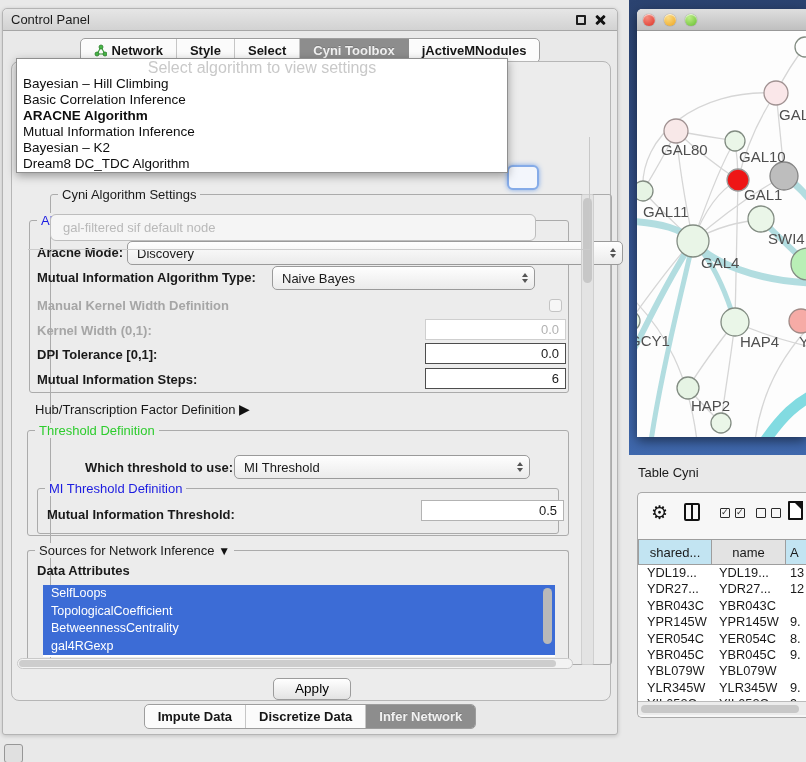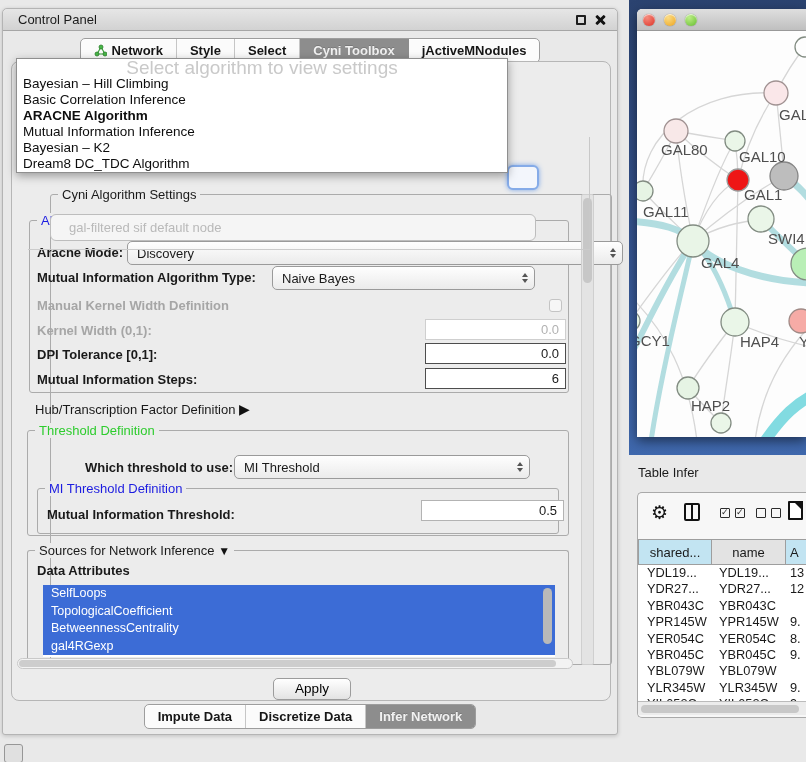--- a/index.html
+++ b/index.html
@@ -4,21 +4,21 @@
 <style>
   * { margin:0; padding:0; box-sizing:border-box; }
   body { font-family:"Liberation Sans","DejaVu Sans",sans-serif; background:#e9e9e9; }
   #screen { position:relative; width:806px; height:762px; background:#e9e9e9; overflow:hidden; font-size:13px; color:#1a1a1a; }
 
   
   .cp { position:absolute; left:2px; top:8px; width:616px; height:727px; background:#e9e9e9;
         border:1px solid #b4b4b4; border-radius:5px 5px 3px 3px; box-shadow:0 1px 4px rgba(0,0,0,.18); }
   .cp-titlebar { position:absolute; left:0; top:0; right:0; height:22px;
         background:linear-gradient(#e6e6e6,#d2d2d2); border-bottom:1px solid #a6a6a6; border-radius:5px 5px 0 0; }
-  .cp-title { position:absolute; left:8px; top:3px; font-size:13px; color:#1b1b1b;margin-left:7px; }
+  .cp-title { position:absolute; left:8px; top:3px; font-size:13px; color:#1b1b1b; }
   .float-ic { position:absolute; right:31px; top:6px; width:10px; height:10px; border:2px solid #1d1d1d; border-radius:1px; }
   .close-ic { position:absolute; right:11px; top:5px; width:12px; height:12px; }
   .close-ic::before, .close-ic::after { content:""; position:absolute; left:5px; top:0; width:3px; height:12px; background:#111; border-radius:1px; }
   .close-ic::before { transform:rotate(45deg); }
   .close-ic::after { transform:rotate(-45deg); }
 
   .tabbar { position:absolute; top:29px; left:0; right:0; display:flex; justify-content:center; }
   .seg { display:inline-flex; border:1px solid #9d9d9d; border-radius:5px; overflow:hidden; background:#fbfbfb; box-shadow:inset 0 1px 0 #fff; }
   .seg .tab { padding:4px 13px; font-size:13px; font-weight:600; color:#161616; border-right:1px solid #c6c6c6;
               display:flex; align-items:center; gap:5px; white-space:nowrap; }
@@ -26,28 +26,28 @@
   .seg .tab.sel { background:#8d8d8d; color:#f1f1f1; border-right-color:#8d8d8d; text-shadow:0 -1px 0 rgba(0,0,0,.15); }
 
   .inner { position:absolute; left:8px; top:52px; width:600px; height:640px; border:1px solid #b6b6b6;
            border-radius:8px; background:#ececec; }
 
   
   .frag-combo-glow { position:absolute; left:495px; top:103px; width:32px; height:25px; border-radius:6px;
            background:#f3f6fc; border:2px solid #85abe8; box-shadow:0 0 5px #7da7e8; z-index:4; }
   .frag-combo2 { position:absolute; left:38px; top:152px; width:486px; height:27px; border-radius:6px;
            background:#f5f5f5; border:1px solid #bdbdbd; color:#b9b9b9; font-size:13px; line-height:25px;
-           padding-left:18px; z-index:4; overflow:hidden; white-space:nowrap; }
+           padding-left:12px; z-index:4; overflow:hidden; white-space:nowrap; }
   .frag-vline { position:absolute; left:577px; top:75px; width:1px; height:112px; background:#c8c8c8; z-index:3; }
   .frag-hline { position:absolute; left:16px; top:187px; width:562px; height:1px; background:#cbcbcb; z-index:3; }
 
   
   .dd { position:absolute; left:16px; top:58px; width:492px; height:115px; background:#fff;
         border:1px solid #8f8f8f; box-shadow:0 3px 9px rgba(0,0,0,.35); z-index:50; }
-  .dd-ph { height:17px; line-height:17px; text-align:center; color:#c9c9c9; font-size:19px; }
+  .dd-ph { height:17px; line-height:17px; text-align:center; color:#c9c9c9; font-size:16px; }
   .dd-item { height:16px; line-height:16px; padding-left:6px; font-size:13.5px; white-space:nowrap; color:#0d0d0d; }
   .dd-item.bold { font-weight:bold; }
 
   
   .grp { position:absolute; border:1px solid #ababab; border-radius:3px; }
   .gt { position:absolute; top:-8px; left:7px; background:#ececec; padding:0 4px; font-size:13px; color:#1a1a1a; white-space:nowrap; }
   .gt.blue { color:#1c1ce0; }
   .gt.green { color:#2ecc2e; }
 
   .lbl { position:absolute; font-weight:bold; font-size:13px; white-space:nowrap; }
@@ -356,21 +356,21 @@
           <text x="-8" y="315">GCY1</text>
           <text x="103" y="316">HAP4</text>
           <text x="162" y="316">Y</text>
           <text x="54" y="380">HAP2</text>
         </g>
       </svg>
     </div>
   </div>
 
   <div class="tp-head">
-    <span class="tp-title">Table Infer</span>
+    <span class="tp-title">Table Cyni</span>
   </div>
 
   <div class="tp-card">
     <span class="gear-ic"></span>
     <span class="colview-ic"></span>
     <span class="cbx on" style="left:82px; top:15px;"></span>
     <span class="cbx on" style="left:97px; top:15px;"></span>
     <span class="cbx" style="left:118px; top:15px;"></span>
     <span class="cbx" style="left:133px; top:15px;"></span>
     <span class="file-ic"></span>

